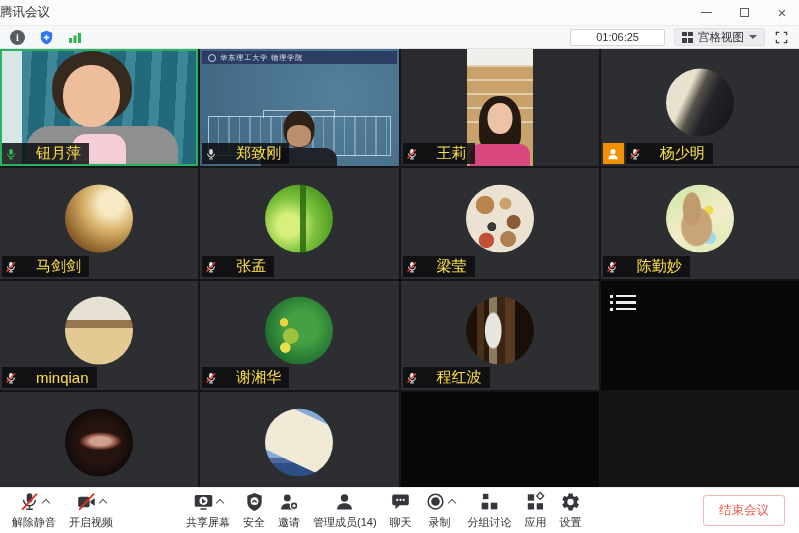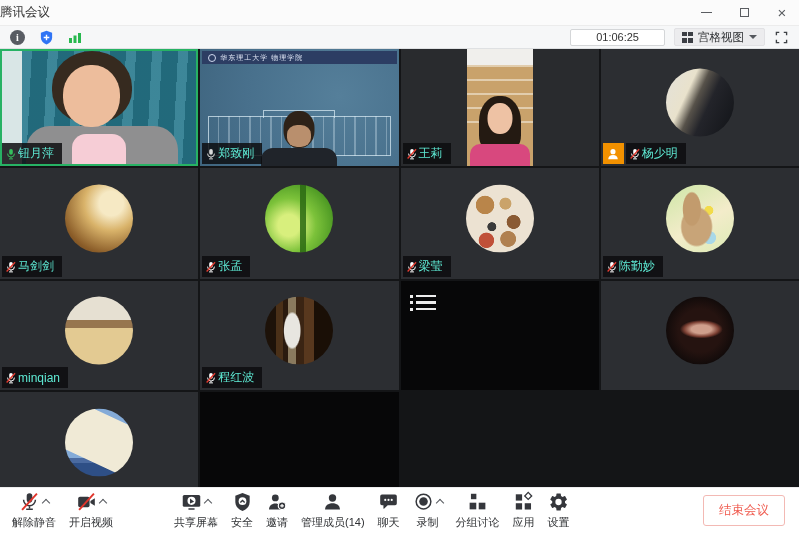--- a/index.html
+++ b/index.html
@@ -42,22 +42,22 @@
   .tile { background:#2c2e32; position:relative; overflow:hidden; cursor:pointer; }
   .tile.black { background:#070708; }
   .tile.active::after { content:""; position:absolute; inset:0; box-shadow:inset 0 0 0 2px #27b264; pointer-events:none; z-index:5; }
 
   .avatar { width:68px; height:68px; border-radius:50%; position:absolute; left:50%; top:50%;
             transform:translate(-50%,-58%); overflow:hidden; }
   .avatar-text { display:flex; align-items:center; justify-content:center; color:#fff; font-size:15px; }
 
   .name-row { position:absolute; left:2px; bottom:2px; display:flex; align-items:stretch; gap:2px; z-index:4; }
   .host-badge { width:21px; background:#f29100; display:flex; align-items:center; justify-content:center; }
-  .name-label { background:rgba(12,12,14,.84); color:#5eead4; font-size:12px; height:21px;
-                display:flex; align-items:center; gap:1px; padding:0 8px 0 3px; white-space:nowrap; }
+  .name-label { background:rgba(12,12,14,.84); color:#fde047; font-size:15px; height:21px;
+                display:flex; align-items:center; gap:19px; padding:0 8px 0 3px; white-space:nowrap; }
 
   .notes-icon { position:absolute; top:10px; left:9px; width:26px; z-index:3; }
   .notes-icon .nrow { display:flex; align-items:center; gap:3px; margin:3.5px 0; }
   .notes-icon .nrow i { width:3px; height:3px; background:#ededed; flex:none; }
   .notes-icon .nrow b { height:2.5px; background:#ededed; flex:1; }
 
   
   .av-piano-man   { background:linear-gradient(115deg,#e3e1da 0%,#e9e2cc 32%,#57524a 45%,#23242a 60%,#111317 100%); }
   .av-warm-room   { background:radial-gradient(circle at 68% 28%,#f6e9c4 0 18%,#d9b36a 40%,#8a5c28 75%,#5d3d1a); }
   .av-bamboo      { background:linear-gradient(90deg,rgba(0,0,0,0) 0 52%,rgba(42,105,18,.85) 52% 60%,rgba(0,0,0,0) 60%),
@@ -126,21 +126,21 @@
   .wl-body { position:absolute; left:50%; bottom:0; transform:translateX(-50%); width:60px; height:22px;
              background:#d8487e; border-radius:10px 10px 0 0; }
 
   
   .toolbar { height:46px; flex:none; background:#fff; border-top:1px solid #ededee;
              display:flex; align-items:center; padding:0 14px 0 12px; }
   .tool { display:flex; flex-direction:column; align-items:center; justify-content:center;
           margin-right:13px; color:#2e3033; cursor:pointer; }
   .tool .ico-row { display:flex; align-items:flex-start; gap:3px; height:23px; }
   .tool .lbl { font-size:11px; white-space:nowrap; margin-top:0.5px; }
-  .tool:nth-child(3) { margin-left:48px; }
+  .tool:nth-child(3) { margin-left:60px; }
   .chev { width:6px; height:6px; border-top:1.5px solid #55585e; border-right:1.5px solid #55585e;
           transform:rotate(-45deg); margin-top:9px; }
   .spacer { flex:1; }
   .end-btn { color:#f05c50; background:#fff; border:1px solid #f3b9b4; border-radius:3px;
              font-size:12.5px; padding:6px 15px; cursor:pointer; font-family:inherit; }
 </style>
 </head>
 <body>
 
 <div class="window">
@@ -351,20 +351,35 @@
               <path d="M3.4 7a4.6 4.6 0 0 0 9.2 0" fill="none" stroke="#ffffff" stroke-width="1.3"></path>
               <line x1="8" y1="11.6" x2="8" y2="13.4" stroke="#ffffff" stroke-width="1.3"></line>
               <line x1="5.4" y1="14" x2="10.6" y2="14" stroke="#ffffff" stroke-width="1.3"></line>
               <line x1="2.2" y1="13.6" x2="13.4" y2="1.2" stroke="#e23b30" stroke-width="1.8"></line>
             </svg>
             <span>minqian</span>
           </span>
         </div>
       </div>
       <div class="tile">
+        <div class="avatar av-greens"></div>
+        <div class="name-row">
+          <span class="name-label">
+            <svg width="12" height="14" viewBox="0 0 16 15">
+              <rect x="5.6" y="0.8" width="4.8" height="7.6" rx="2.4" fill="#ffffff"></rect>
+              <path d="M3.4 7a4.6 4.6 0 0 0 9.2 0" fill="none" stroke="#ffffff" stroke-width="1.3"></path>
+              <line x1="8" y1="11.6" x2="8" y2="13.4" stroke="#ffffff" stroke-width="1.3"></line>
+              <line x1="5.4" y1="14" x2="10.6" y2="14" stroke="#ffffff" stroke-width="1.3"></line>
+              <line x1="2.2" y1="13.6" x2="13.4" y2="1.2" stroke="#e23b30" stroke-width="1.8"></line>
+            </svg>
+            <span>谢湘华</span>
+          </span>
+        </div>
+      </div>
+      <div class="tile">
         <div class="avatar av-bookcase-man"></div>
         <div class="name-row">
           <span class="name-label">
             <svg width="12" height="14" viewBox="0 0 16 15">
               <rect x="5.6" y="0.8" width="4.8" height="7.6" rx="2.4" fill="#ffffff"></rect>
               <path d="M3.4 7a4.6 4.6 0 0 0 9.2 0" fill="none" stroke="#ffffff" stroke-width="1.3"></path>
               <line x1="8" y1="11.6" x2="8" y2="13.4" stroke="#ffffff" stroke-width="1.3"></line>
               <line x1="5.4" y1="14" x2="10.6" y2="14" stroke="#ffffff" stroke-width="1.3"></line>
               <line x1="2.2" y1="13.6" x2="13.4" y2="1.2" stroke="#e23b30" stroke-width="1.8"></line>
             </svg>

